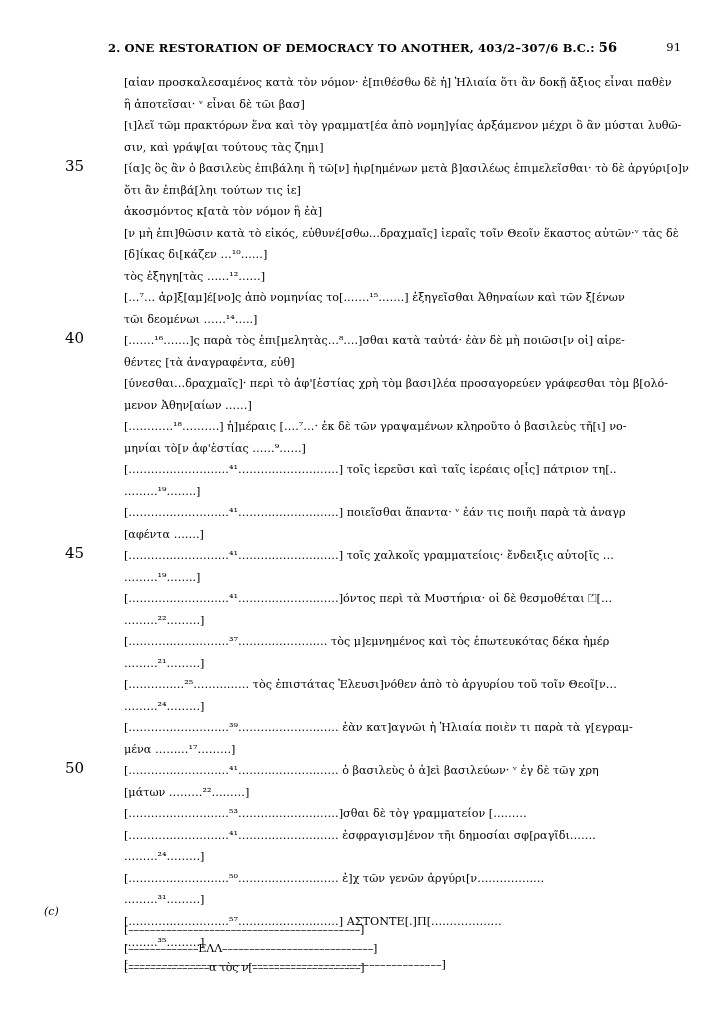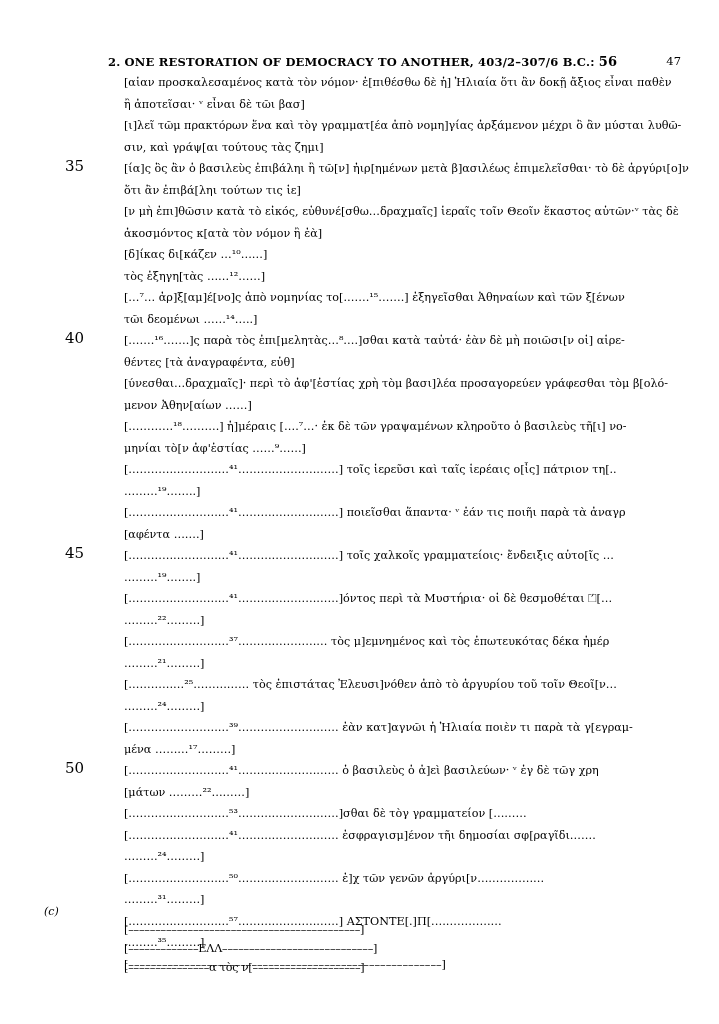--- a/index.html
+++ b/index.html
@@ -16,21 +16,21 @@
     overflow: hidden;
   }
   .page {
     position: relative;
     width: 719px;
     height: 1024px;
     box-sizing: border-box;
   }
   .header {
     position: absolute;
-    top: 54px;
+    top: 40px;
     left: 0;
     width: 719px;
     display: flex;
     align-items: flex-end;
   }
   .header-title {
     font-family: "DejaVu Serif", serif;
     font-size: 11.5px;
     font-weight: bold;
     letter-spacing: 0.2px;
@@ -104,21 +104,21 @@
 </style>
 </head>
 <body>
 
 <div class="page">
 
   <div class="header">
     <div class="header-title">
       <span>2. ONE RESTORATION OF DEMOCRACY TO ANOTHER, 403/2–307/6 B.C.: </span><span class="bignum">56</span>
     </div>
-    <div class="header-page">47</div>
+    <div class="header-page">91</div>
   </div>
 
   <div class="text-block">
 
   <div class="line">
         <span class="lnum"></span>
         <span class="ltext">[αἱαν προσκαλεσαμένος κατὰ τὸν νόμον· ἐ[πιθέσθω δὲ ἡ] Ἡλιαία ὅτι ἂν δοκῇ ἄξιος εἶναι παθὲν</span>
       </div>
       <div class="line">
         <span class="lnum"></span>
@@ -135,25 +135,25 @@
       <div class="line">
         <span class="lnum">35</span>
         <span class="ltext">[ία]ς ὃς ἂν ὁ βασιλεὺς ἐπιβάληι ἢ τῶ[ν] ἠιρ[ημένων μετὰ β]ασιλέως ἐπιμελεῖσθαι· τὸ δὲ ἀργύρι[ο]ν</span>
       </div>
       <div class="line">
         <span class="lnum"></span>
         <span class="ltext right">ὅτι ἂν ἐπιβά[ληι τούτων τις ἱε]</span>
       </div>
       <div class="line">
         <span class="lnum"></span>
+        <span class="ltext right">ἀκοσμόντος κ[ατὰ τὸν νόμον ἢ ἐὰ]</span>
+      </div>
+      <div class="line">
+        <span class="lnum"></span>
         <span class="ltext">[ν μὴ ἐπι]θῶσιν κατὰ τὸ εἰκός, εὐθυνέ[σθω…δραχμαῖς] ἱεραῖς τοῖν Θεοῖν ἕκαστος αὐτῶν·ᵛ τὰς δὲ</span>
-      </div>
-      <div class="line">
-        <span class="lnum"></span>
-        <span class="ltext right">ἀκοσμόντος κ[ατὰ τὸν νόμον ἢ ἐὰ]</span>
       </div>
       <div class="line">
         <span class="lnum"></span>
         <span class="ltext right">[δ]ίκας δι[κάζεν …¹⁰……]</span>
       </div>
       <div class="line">
         <span class="lnum"></span>
         <span class="ltext right">τὸς ἐξηγη[τὰς ……¹²……]</span>
       </div>
       <div class="line">

